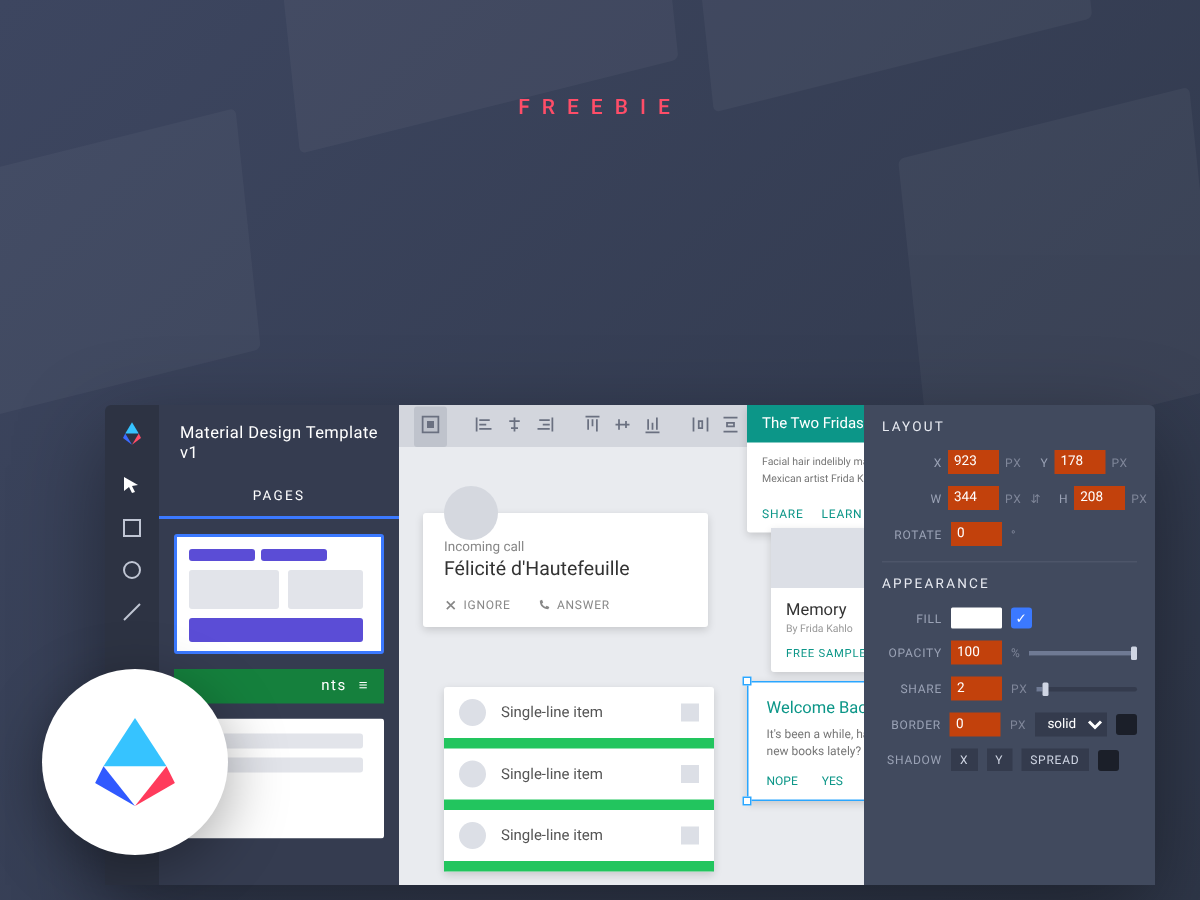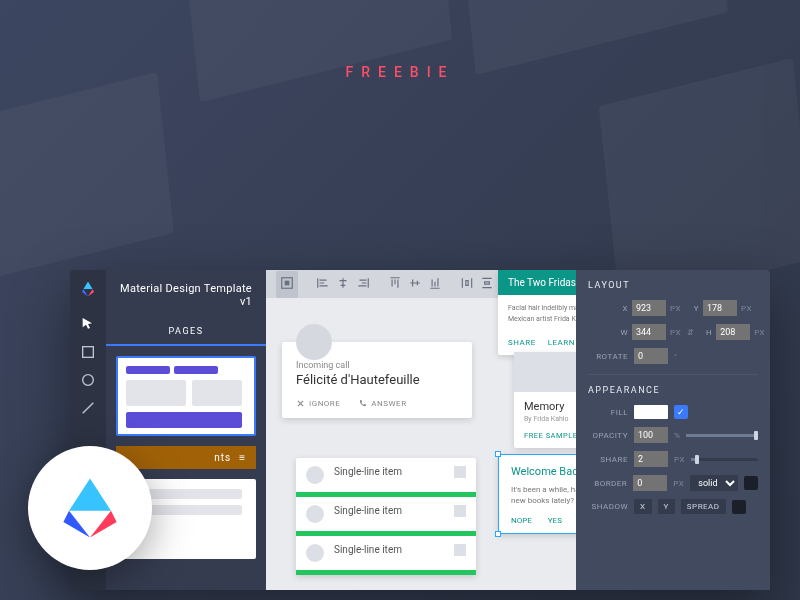--- a/index.html
+++ b/index.html
@@ -60,21 +60,20 @@
 .sidebar {
   width: 160px;
   background: #353c50;
   color: #fff;
   display: flex; flex-direction: column;
 }
 .sidebar-title {
   font-size: 11px;
   padding: 12px 14px 10px;
   letter-spacing: 0.3px;
-  text-align: right;
 }
 .tabs {
   display: flex; font-size: 9px; letter-spacing: 1.5px;
   color: #98a0b3;
   justify-content: flex-end;
 }
 .tabs div {
   flex: 1; text-align: center; padding: 8px 0;
   cursor: pointer;
 }
@@ -85,21 +84,21 @@
 }
 .thumb {
   width: 100%; height: 80px;
   background: #fff; border-radius: 2px;
   border: 2px solid transparent;
   position: relative;
 }
 .thumb.selected { border-color: #3b79ff; }
 .thumb .bar { position: absolute; border-radius: 2px; }
 .thumb-footer {
-  background: #a16207; color: #fff;
+  background: #15803d; color: #fff;
   font-size: 10px; padding: 6px 10px;
   display: flex; justify-content: flex-end;
   letter-spacing: 1px;
 }
 .canvas {
   flex: 1;
   background: #e9ebef;
   position: relative;
   overflow: hidden;
 }
@@ -131,23 +130,23 @@
 .card-call .sub { font-size: 9px; color: #888; margin-top: 4px; }
 .card-call .name { font-size: 13px; color: #333; margin-top: 2px; }
 .card-actions {
   display: flex; gap: 18px; margin-top: 12px;
   font-size: 8px; color: #888; letter-spacing: 0.5px;
 }
 .card-actions .act { display: flex; align-items: center; gap: 4px; }
 .card-actions svg { width: 9px; height: 9px; }
 .list-card { left: 30px; top: 188px; width: 180px; }
 .list-item {
-  display: flex; align-items: flex-start; gap: 10px;
+  display: flex; align-items: center; gap: 10px;
   padding: 8px 10px; font-size: 10px; color: #555;
-  border-bottom: 5px solid #22c55e;
+  border-bottom: 7px solid #22c55e;
 }
 .list-item .dot { width: 18px; height: 18px; border-radius: 50%; background: #dcdfe6; }
 .list-item .chk { width: 12px; height: 12px; background: #dcdfe6; margin-left: auto; }
 .fridas {
   left: 232px; top: 0; width: 162px;
 }
 .fridas-head {
   background: #0c9688; color: #fff;
   font-size: 10px; padding: 7px 10px;
 }
@@ -178,21 +177,21 @@
   background: #414a5e;
   color: #cfd5e3;
   font-size: 9px;
   padding: 10px 12px;
   letter-spacing: 0.5px;
 }
 .sec-title { font-size: 9px; letter-spacing: 1.5px; color: #e8ebf2; margin-bottom: 10px; }
 .row { display: flex; align-items: center; gap: 6px; margin-bottom: 8px; }
 .row .lbl { width: 40px; text-align: right; color: #9aa2b5; font-size: 8px; }
 .row input[type=text] {
-  width: 34px; background: #737373; border: none; color: #fff;
+  width: 34px; background: #c2410c; border: none; color: #fff;
   font-size: 9px; padding: 3px 4px; text-align: left;
   font-family: inherit;
 }
 .unit { color: #7f8699; font-size: 8px; }
 .row .half { display: flex; align-items: center; gap: 4px; flex: 1; }
 .divider { height: 1px; background: #4d5569; margin: 10px 0; }
 .swatch {
   width: 34px; height: 14px; background: #fff; border-radius: 1px;
 }
 .chk-on {

